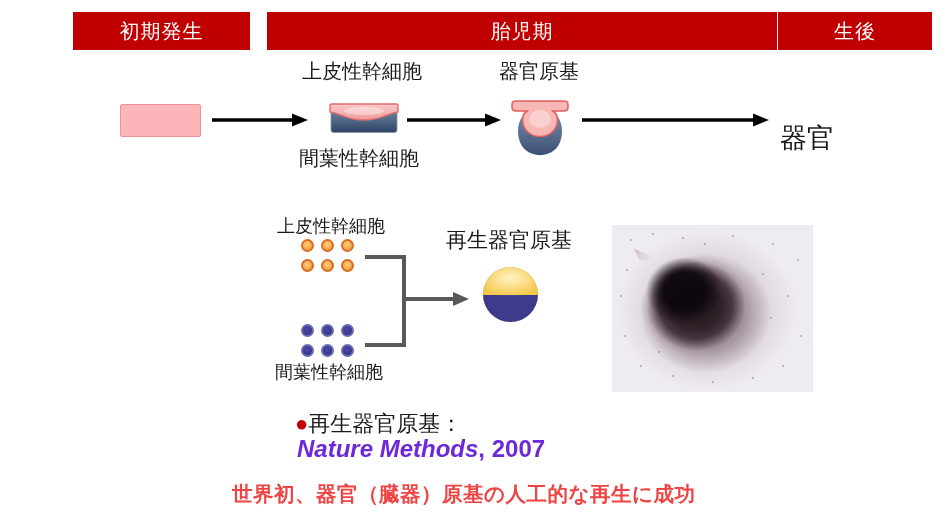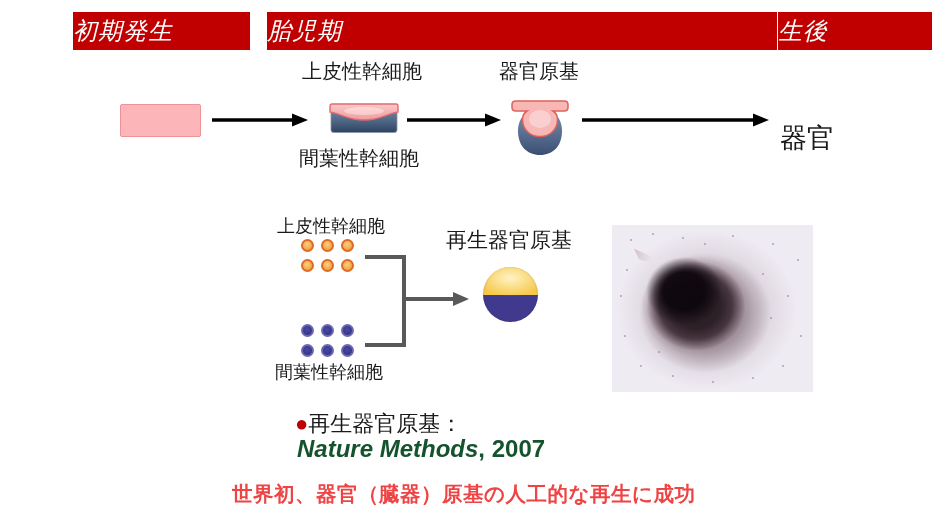--- a/index.html
+++ b/index.html
@@ -3,21 +3,21 @@
 <meta charset="utf-8">
 <style>
   html,body{margin:0;padding:0;background:#fff;}
   .stage{
     position:relative;width:951px;height:517px;background:#ffffff;
     font-family:"Liberation Sans","DejaVu Sans",sans-serif;overflow:hidden;color:#1a1a1a;
   }
   
   .bar{
     position:absolute;top:12px;height:38px;background:#C00000;color:#fff;
-    display:flex;align-items:center;justify-content:flex-start;font-size:24px;letter-spacing:1px;font-style:italic;
+    display:flex;align-items:center;justify-content:center;font-size:20px;letter-spacing:1px;
   }
   .bar-early{left:73px;width:177px;}
   .bar-fetal{left:267px;width:510px;}
   .bar-post{left:746px;width:154px;margin-left:32px;}
   
   .lbl{position:absolute;white-space:nowrap;}
   .lbl-egg{left:84px;top:58px;font-size:20px;}
   .lbl-epi-top{left:302px;top:58px;font-size:20px;}
   .lbl-germ-top{left:499px;top:58px;font-size:20px;}
   .lbl-mes-top{left:299px;top:145px;font-size:20px;}
@@ -77,21 +77,21 @@
       120px 10px 0 currentColor,160px 18px 0 currentColor,185px 34px 0 currentColor,
       175px 70px 0 currentColor,188px 110px 0 currentColor,170px 140px 0 currentColor,
       140px 152px 0 currentColor,100px 156px 0 currentColor,60px 150px 0 currentColor,
       28px 140px 0 currentColor,12px 110px 0 currentColor,8px 70px 0 currentColor,
       14px 44px 0 currentColor,150px 48px 0 currentColor,158px 92px 0 currentColor,
       46px 126px 0 currentColor,92px 18px 0 currentColor;
   }
   
   .caption-line1{position:absolute;left:295px;top:409px;font-size:22px;white-space:nowrap;}
   .caption-bullet{color:#C00000;}
-  .caption-line2{position:absolute;left:297px;top:435px;font-size:24px;font-weight:700;color:#14532d;white-space:nowrap;}
+  .caption-line2{position:absolute;left:297px;top:435px;font-size:24px;font-weight:700;color:#6d28d9;white-space:nowrap;}
   .caption-journal{font-style:italic;}
   .tagline{position:absolute;left:232px;top:480px;font-size:20.5px;font-weight:700;color:#ef4444;white-space:nowrap;letter-spacing:.5px;}
 </style>
 </head>
 <body>
 
 <div class="stage">
 
   <div class="bar bar-early">
     <span>初期発生</span>

